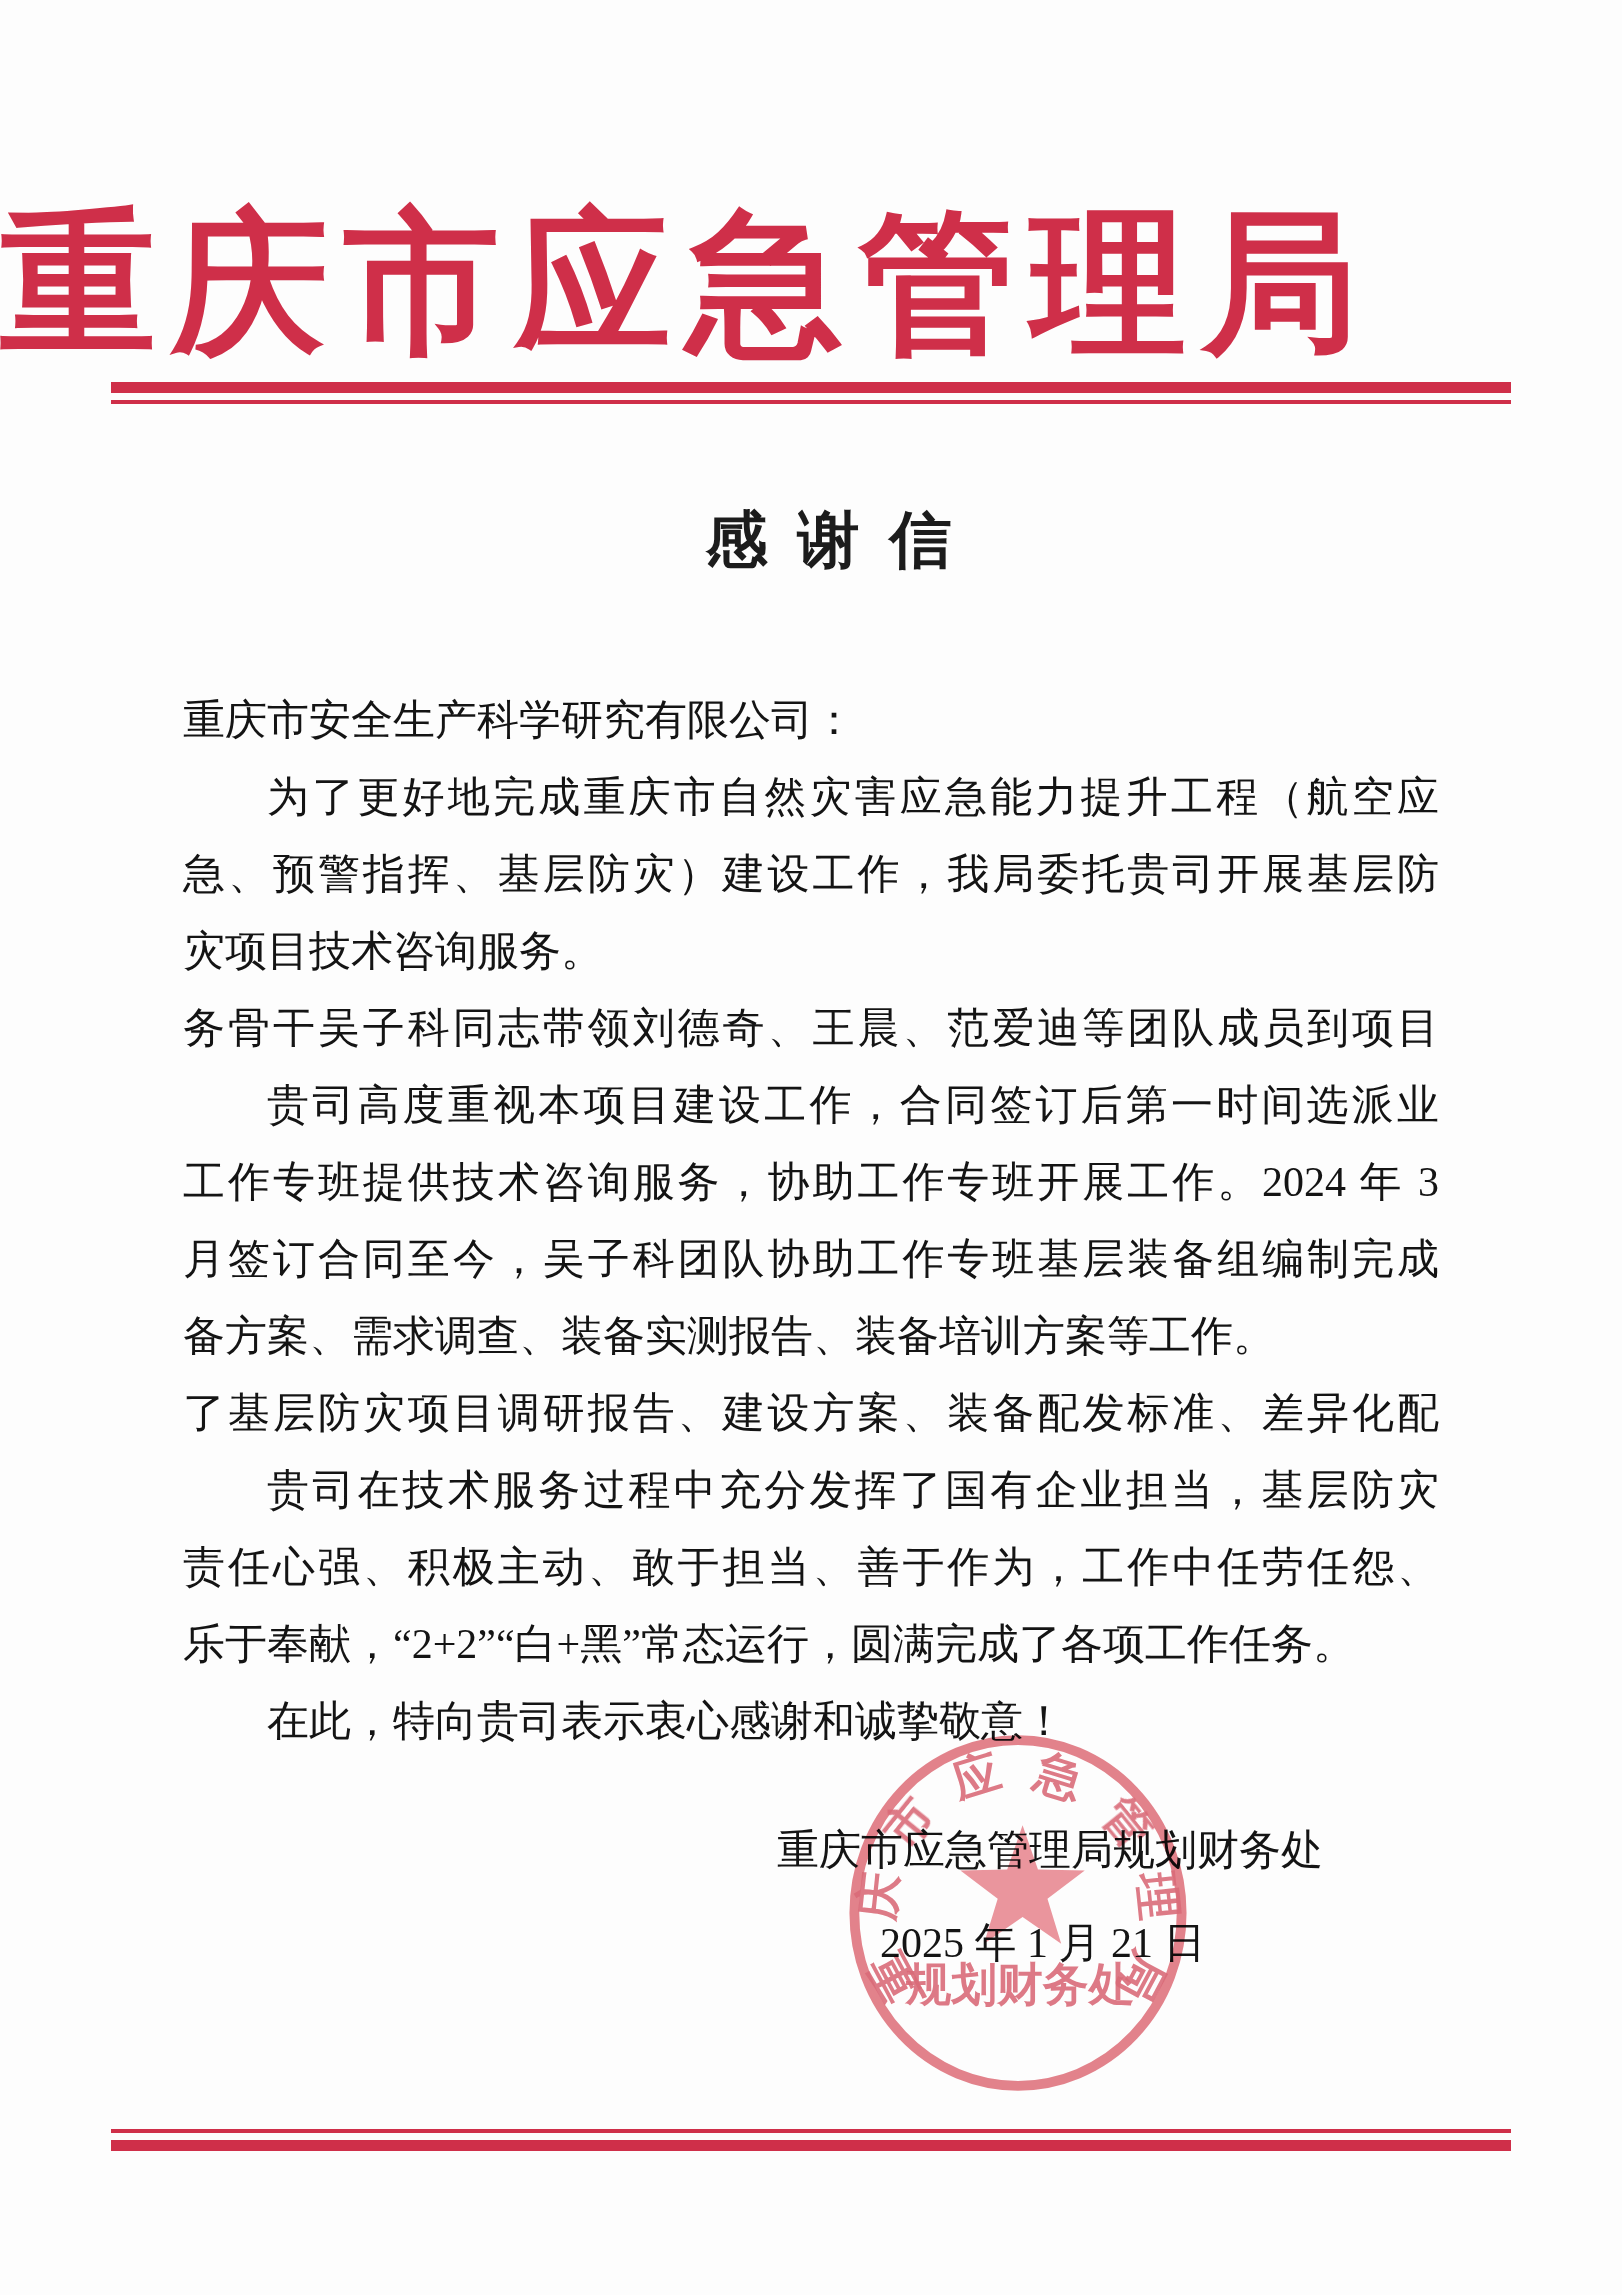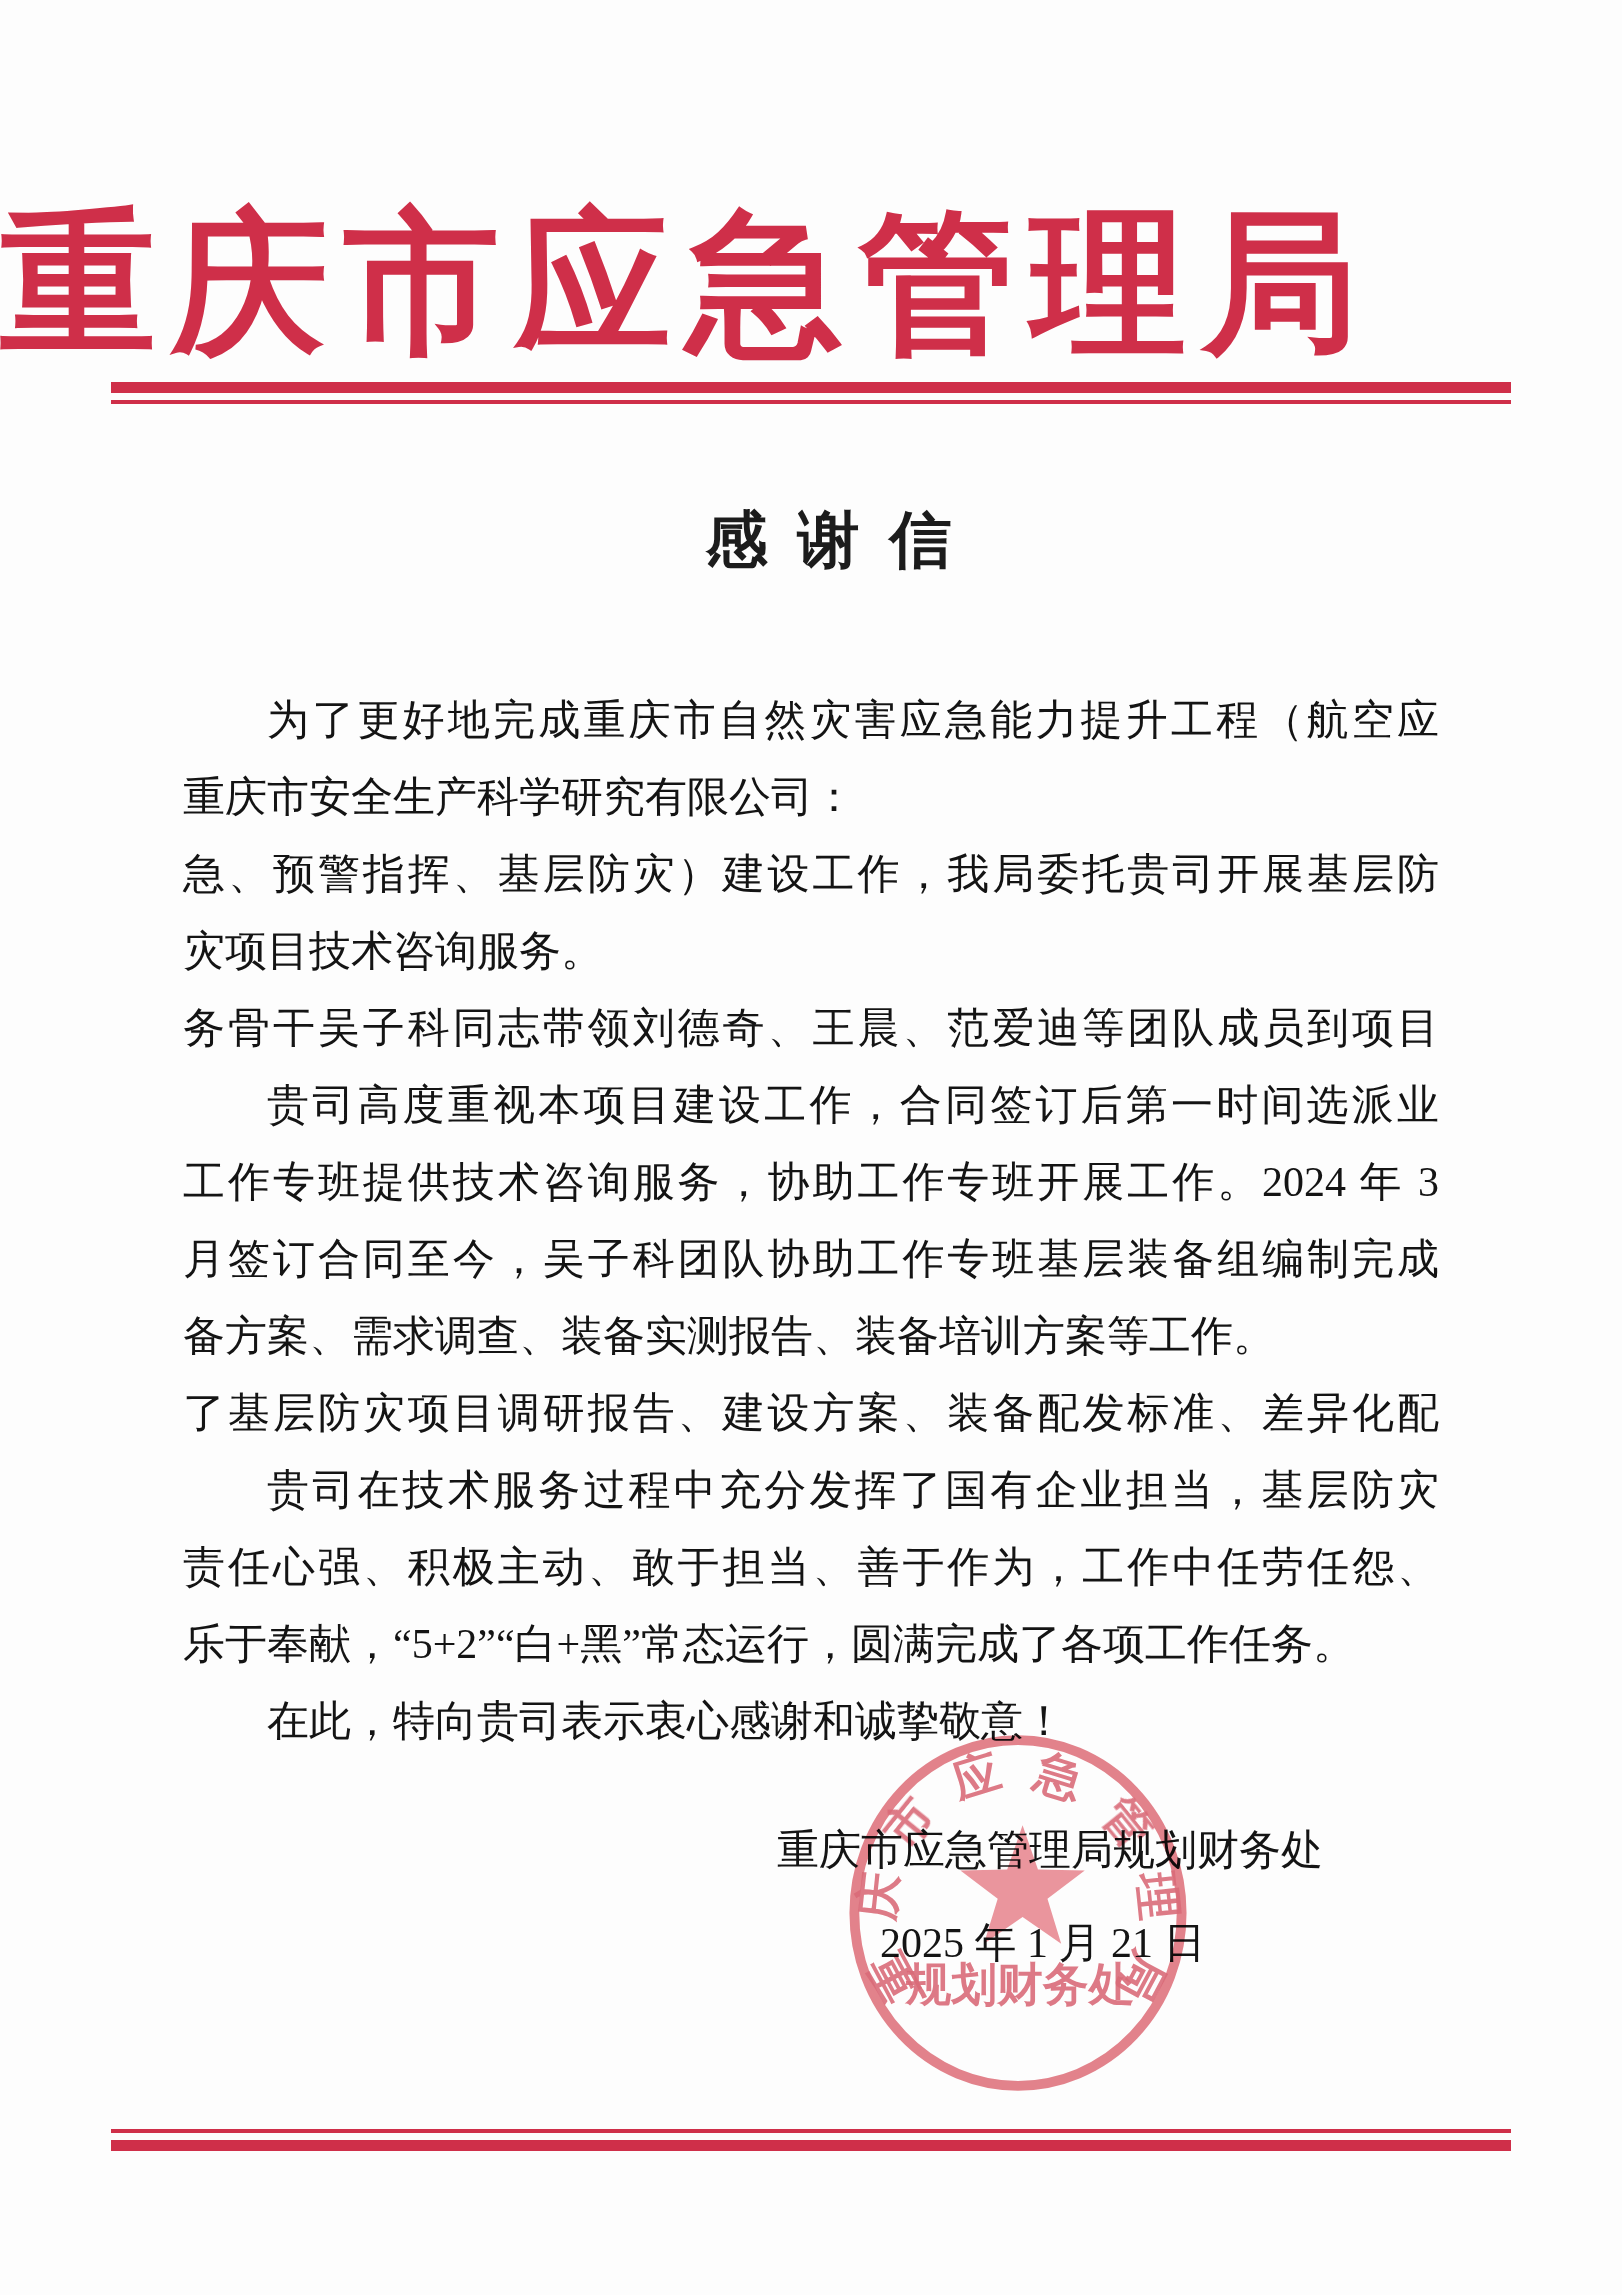--- a/index.html
+++ b/index.html
@@ -80,33 +80,33 @@
 
 <div class="page">
 
   <div class="org-name">重庆市应急管理局</div>
   <div class="rule rule-top-thick"></div>
   <div class="rule rule-top-thin"></div>
 
   <div class="letter-title">感谢信</div>
 
   <div class="body-block">
+    <div class="bline">重庆市安全生产科学研究有限公司：</div>
     <div class="bline just indent">为了更好地完成重庆市自然灾害应急能力提升工程（航空应</div>
-    <div class="bline">重庆市安全生产科学研究有限公司：</div>
     <div class="bline just">急、预警指挥、基层防灾）建设工作，我局委托贵司开展基层防</div>
     <div class="bline">灾项目技术咨询服务。</div>
     <div class="bline just">务骨干吴子科同志带领刘德奇、王晨、范爱迪等团队成员到项目</div>
     <div class="bline just indent">贵司高度重视本项目建设工作，合同签订后第一时间选派业</div>
     <div class="bline just">工作专班提供技术咨询服务，协助工作专班开展工作。2024 年 3</div>
     <div class="bline just">月签订合同至今，吴子科团队协助工作专班基层装备组编制完成</div>
     <div class="bline">备方案、需求调查、装备实测报告、装备培训方案等工作。</div>
     <div class="bline just">了基层防灾项目调研报告、建设方案、装备配发标准、差异化配</div>
     <div class="bline just indent">贵司在技术服务过程中充分发挥了国有企业担当，基层防灾</div>
     <div class="bline just">责任心强、积极主动、敢于担当、善于作为，工作中任劳任怨、</div>
-    <div class="bline">乐于奉献，“5+2”“白+黑”常态运行，圆满完成了各项工作任务。</div>
+    <div class="bline">乐于奉献，“2+2”“白+黑”常态运行，圆满完成了各项工作任务。</div>
     <div class="bline indent">在此，特向贵司表示衷心感谢和诚挚敬意！</div>
   </div>
 
   <div class="signature">重庆市应急管理局规划财务处</div>
   <div class="date-line">2025 年 1 月 21 日</div>
 
   <svg class="stamp" viewBox="0 0 550 550" xmlns="http://www.w3.org/2000/svg">
     <ellipse cx="275" cy="275" rx="250" ry="264" fill="none" stroke="#dd6470" stroke-width="15" opacity="0.88"></ellipse>
     <polygon points="282,141 305.5,208.6 377,210 320,253.4 341,322 282,281 223,322 244,253.4 187,210 258.5,208.6" fill="#e9868f" opacity="0.95"></polygon>
     <g fill="#d95f6e" font-size="72" text-anchor="middle" opacity="0.9">

